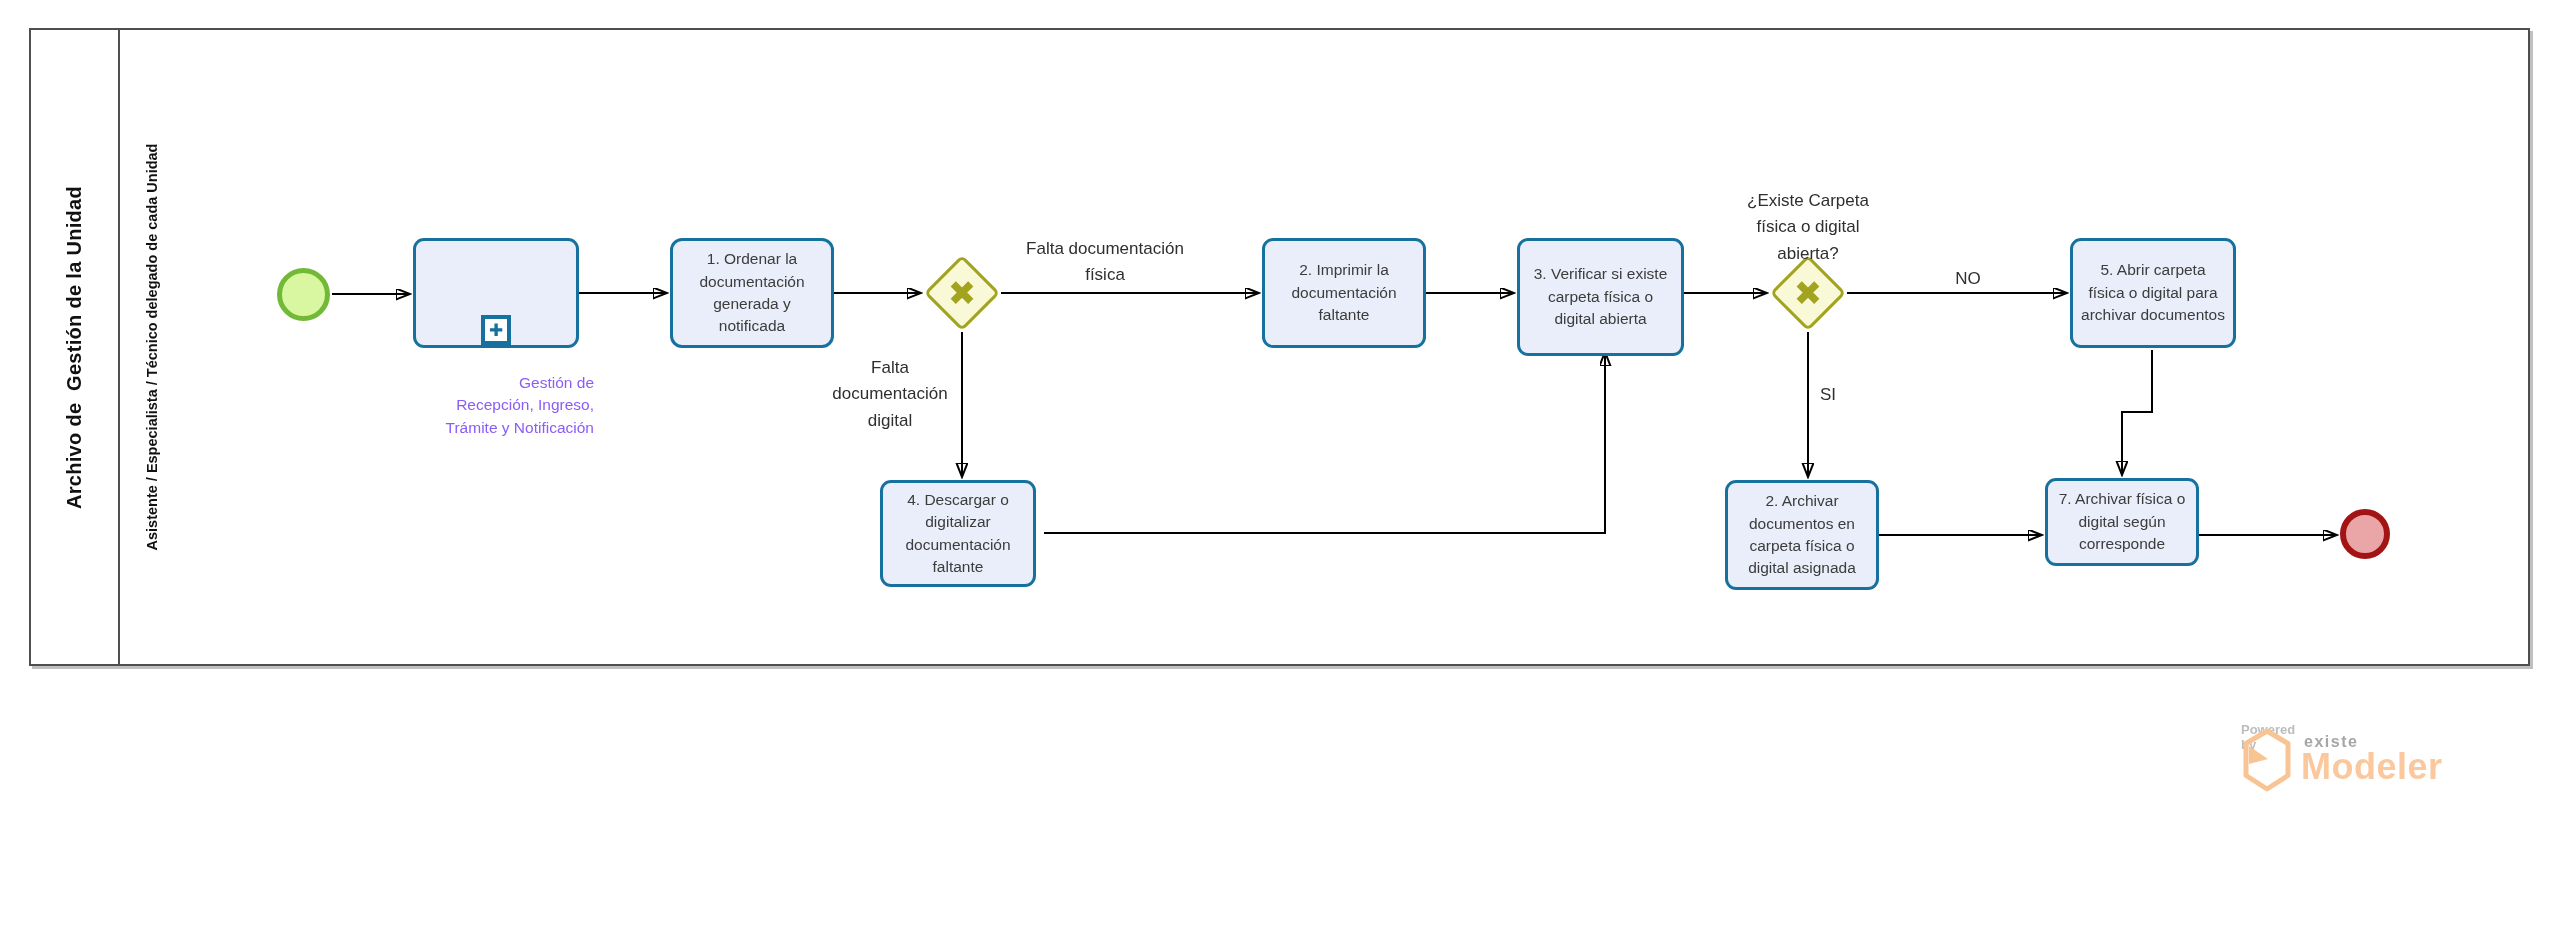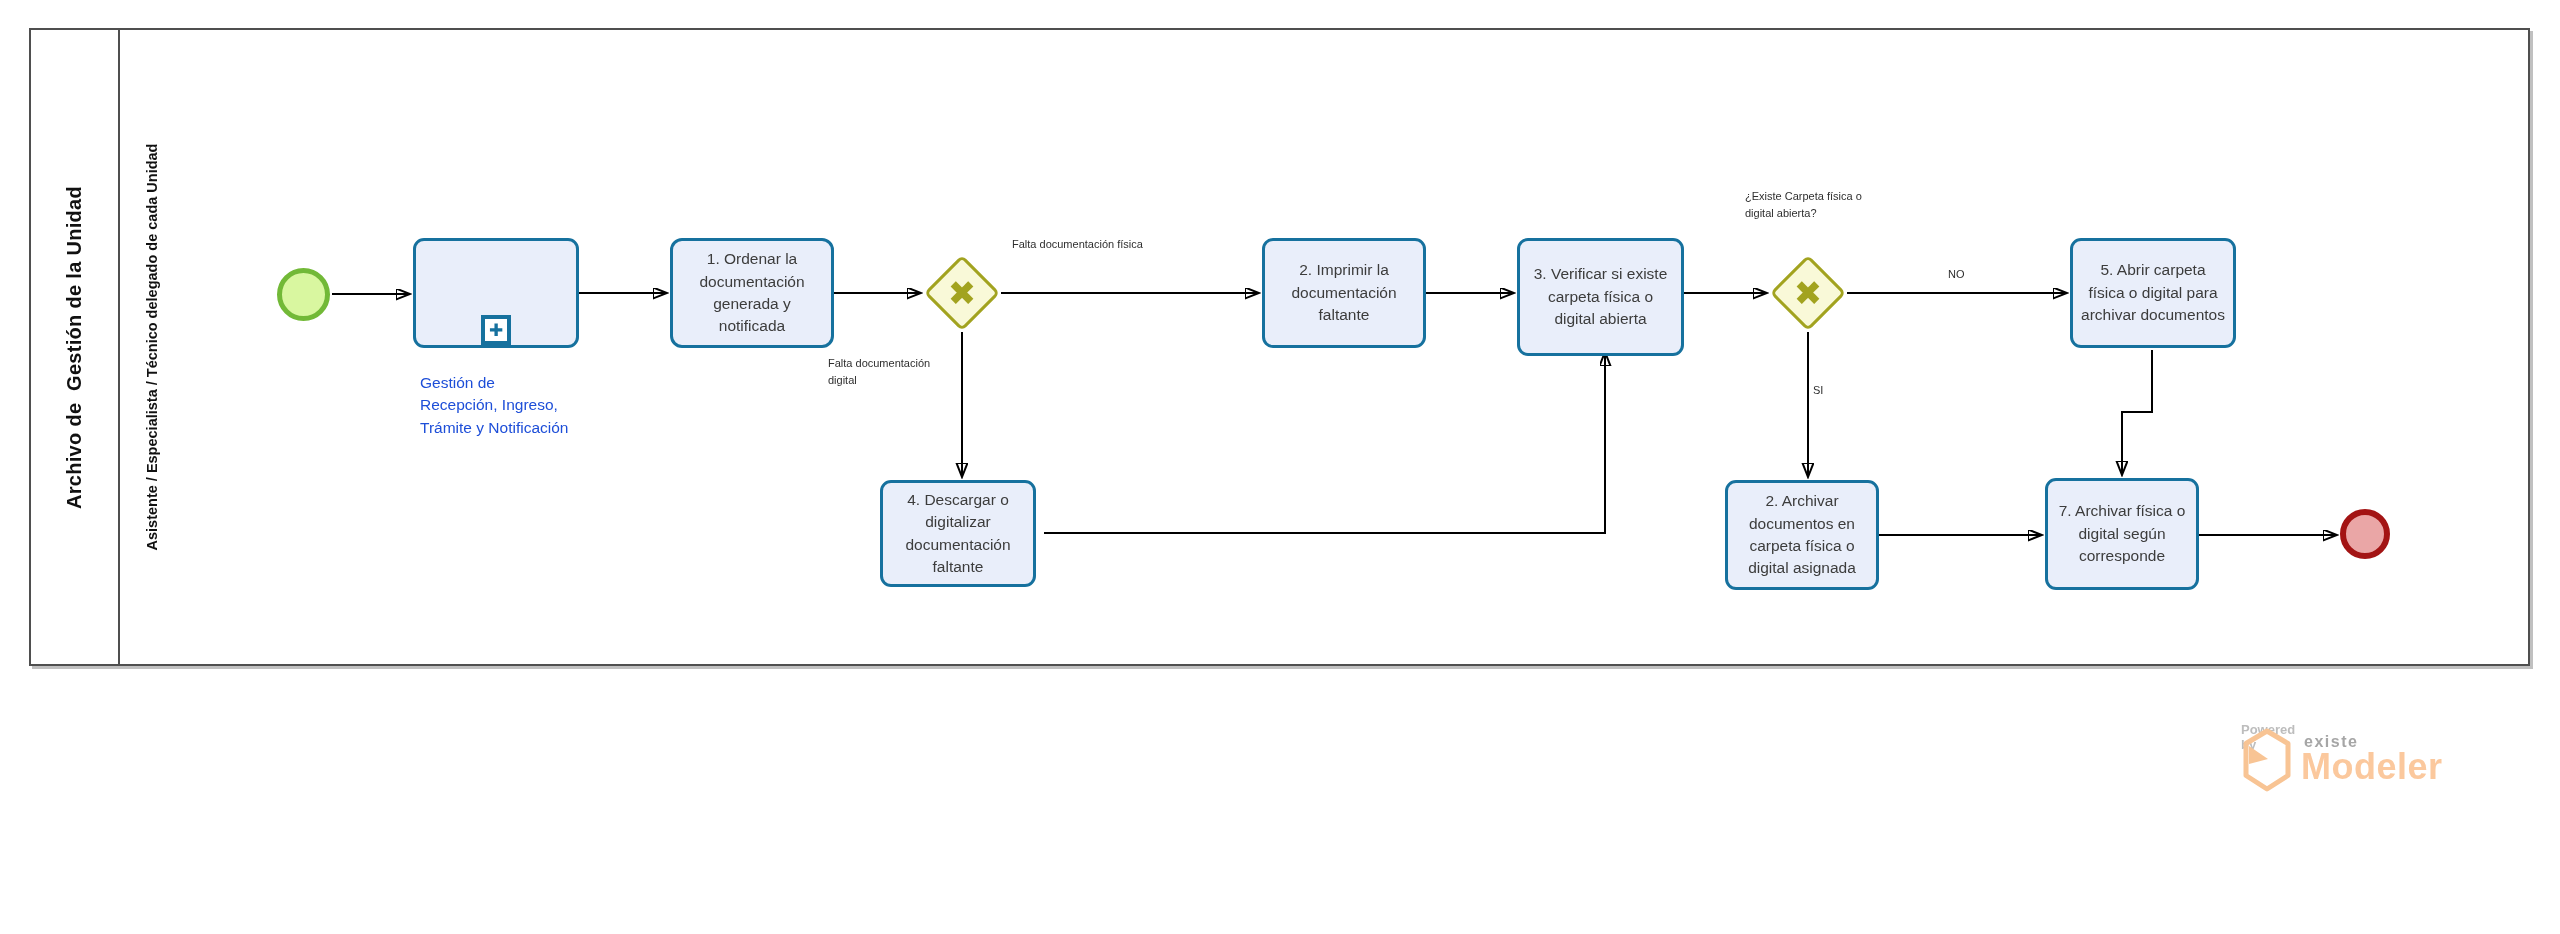--- a/index.html
+++ b/index.html
@@ -60,26 +60,26 @@
 
   .sub-marker {
     position: absolute; left: 50%; bottom: 0; transform: translateX(-50%);
     width: 30px; height: 30px; background: #fff; border: 4px solid #16719e;
     display: flex; align-items: center; justify-content: center;
   }
   .sub-marker .plus { color: #16719e; font-size: 17px; font-weight: bold; line-height: 1; font-family: "DejaVu Sans", sans-serif; }
 
   
   .edge-label {
-    position: absolute; z-index: 3; 
-    font-size: 11px; line-height: 1.55; color: #2f2f2f;
+    position: absolute; z-index: 3; text-align: center;
+    font-size: 17px; line-height: 1.55; color: #2f2f2f;
   }
   .node-label {
-    position: absolute; z-index: 3; text-align: left;
-    font-size: 15.5px; line-height: 1.45; color: #1d4ed8;
+    position: absolute; z-index: 3; text-align: right;
+    font-size: 15.5px; line-height: 1.45; color: #8b5cf6; margin-left: 24px;
   }
 
   
   .brand { position: absolute; z-index: 3; }
   .brand .powered { position: absolute; left: 2241px; top: 708px; font-size: 13px; font-weight: bold; color: #bdbdbd; margin-top: 14px; }
   .brand .hex { position: absolute; left: 2242px; top: 728px; }
   .brand .bizagi { position: absolute; left: 2304px; top: 733px; font-size: 16px; font-weight: bold; color: #a6a6a6; letter-spacing: 1.5px; }
   .brand .modeler { position: absolute; left: 2301px; top: 746px; font-size: 36px; font-weight: bold; color: #fbc89d; letter-spacing: 0.5px; }
 </style>
 </head>
@@ -136,21 +136,21 @@
 </div>
 <div class="task" style="left:880px; top:480px; width:156px; height:107px;">
   <span>4. Descargar o digitalizar documentación faltante</span>
 </div>
 <div class="task" style="left:2070px; top:238px; width:166px; height:110px;">
   <span>5. Abrir carpeta física o digital para archivar documentos</span>
 </div>
 <div class="task" style="left:1725px; top:480px; width:154px; height:110px;">
   <span>2. Archivar documentos en carpeta física o digital asignada</span>
 </div>
-<div class="task" style="left:2045px; top:478px; width:154px; height:112px;">
+<div class="task" style="left:2045px; top:478px; width:154px; height:88px;">
   <span>7. Archivar física o digital según corresponde</span>
 </div>
 
 <div class="gateway" style="left:935px; top:266px;">
   <span class="x-mark">✖</span>
 </div>
 <div class="gateway" style="left:1781px; top:266px;">
   <span class="x-mark">✖</span>
 </div>
 

